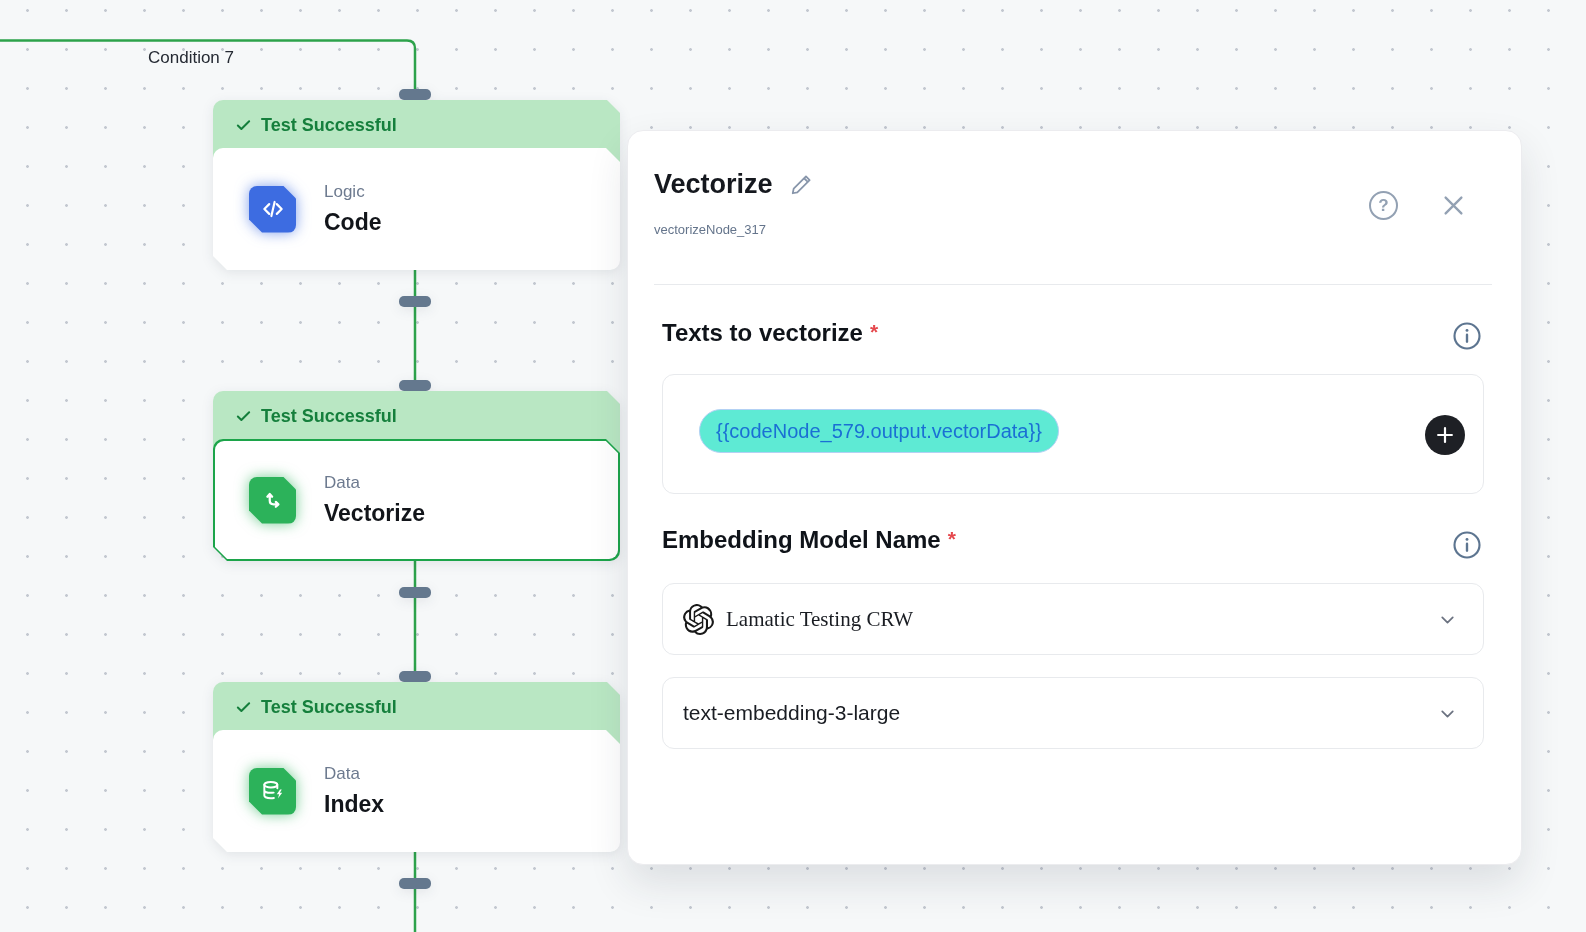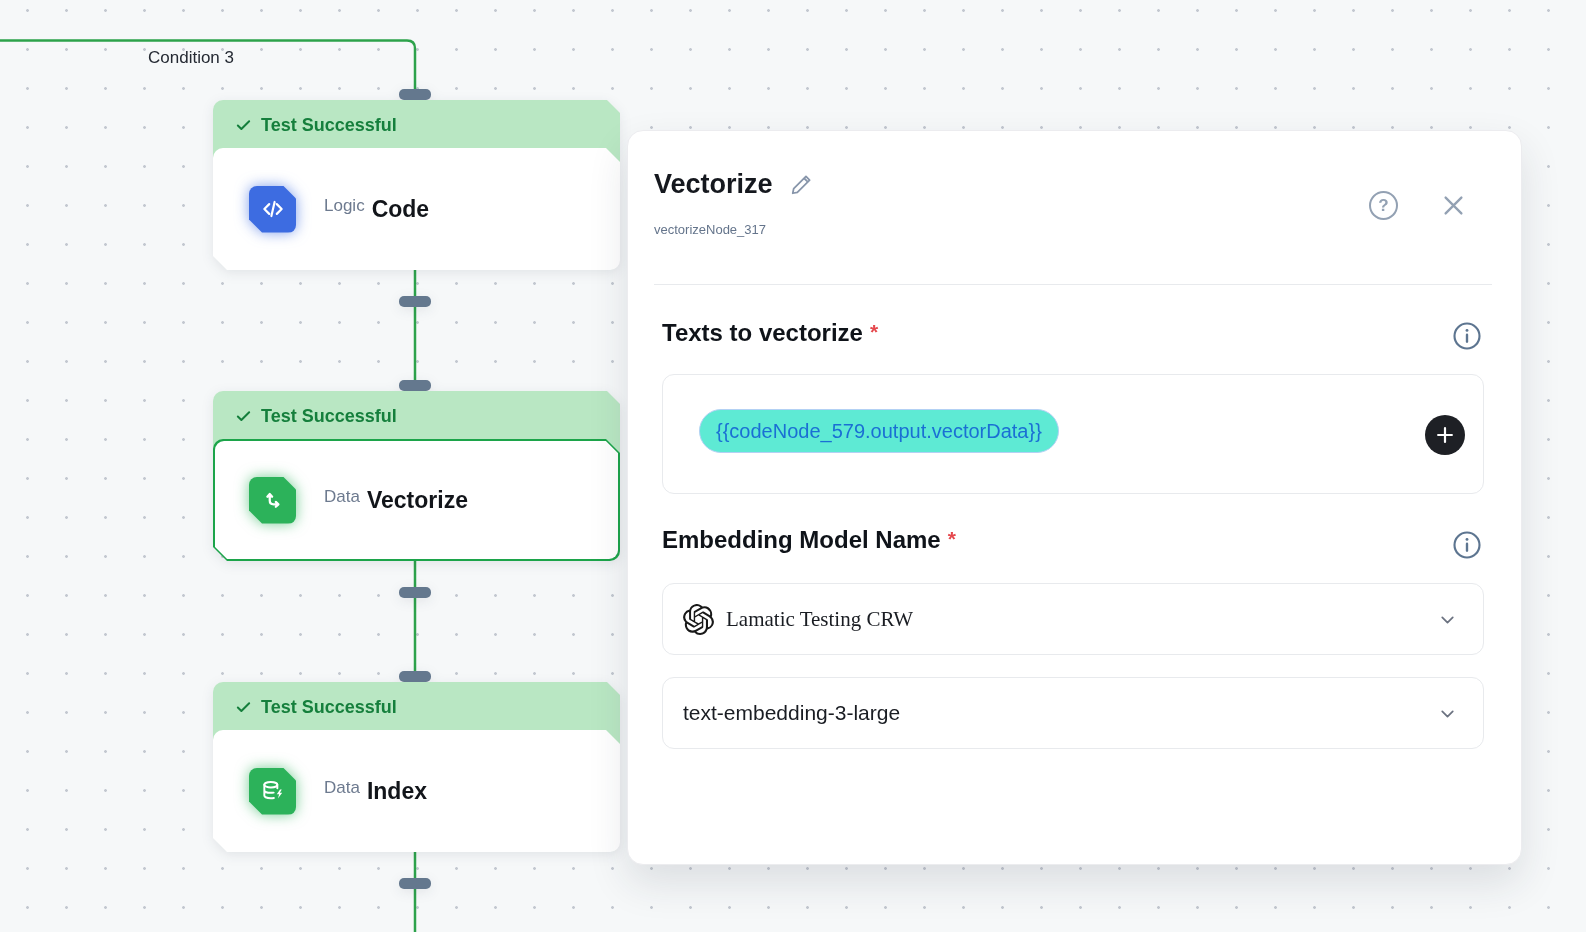--- a/index.html
+++ b/index.html
@@ -59,21 +59,21 @@
   }
   .icon-glow-blue { filter:drop-shadow(0 0 7px rgba(61,108,225,.65)); }
   .icon-glow-green { filter:drop-shadow(0 0 7px rgba(44,178,90,.65)); }
   .node-icon {
     width:47px; height:47px; display:flex; align-items:center; justify-content:center;
     border-radius:8px;
     clip-path:polygon(0 0, calc(100% - 13px) 0, 100% 13px, 100% 100%, 13px 100%, 0 calc(100% - 13px));
   }
   .node-icon.blue { background:#3d6ce1; }
   .node-icon.green { background:#2cb25a; }
-  .card-texts { display:flex; gap:7px; }
+  .card-texts { display:flex; flex-direction:column; gap:7px; }
   .card-category { font-size:17px; color:#6d7a8f; }
   .card-name { font-size:23px; font-weight:700; color:#12151a; }
   
   .panel {
     position:absolute; left:627px; top:130px; width:895px; height:735px; z-index:5;
     background:#fff; border:1px solid #ececef; border-radius:16px;
     box-shadow:0 18px 40px rgba(30,41,59,.12);
   }
   .panel-title-row { position:absolute; left:26px; top:38px; display:flex; align-items:center; gap:16px; }
   .panel-title { font-size:27px; font-weight:700; color:#15181e; }
@@ -115,21 +115,21 @@
 </style>
 </head>
 <body>
 
 <div class="canvas">
 
   <svg class="connections" width="1586" height="932" viewBox="0 0 1586 932">
     <path d="M -2 40.5 H 407 Q 415 40.5 415 48.5 V 932" fill="none" stroke="#2da24b" stroke-width="2.5"></path>
   </svg>
 
-  <div class="condition-label">Condition 3</div>
+  <div class="condition-label">Condition 7</div>
 
   <div class="node node-1">
     <div class="handle top"></div>
     <div class="handle bottom"></div>
     <div class="badge">
       <div class="badge-inner">
         <svg width="17" height="17" viewBox="0 0 24 24">
             <polyline points="20 6 9 17 4 12" fill="none" stroke="#157f3c" stroke-width="2.8" stroke-linecap="round" stroke-linejoin="round"></polyline>
           </svg>
         <span class="badge-text">Test Successful</span>

